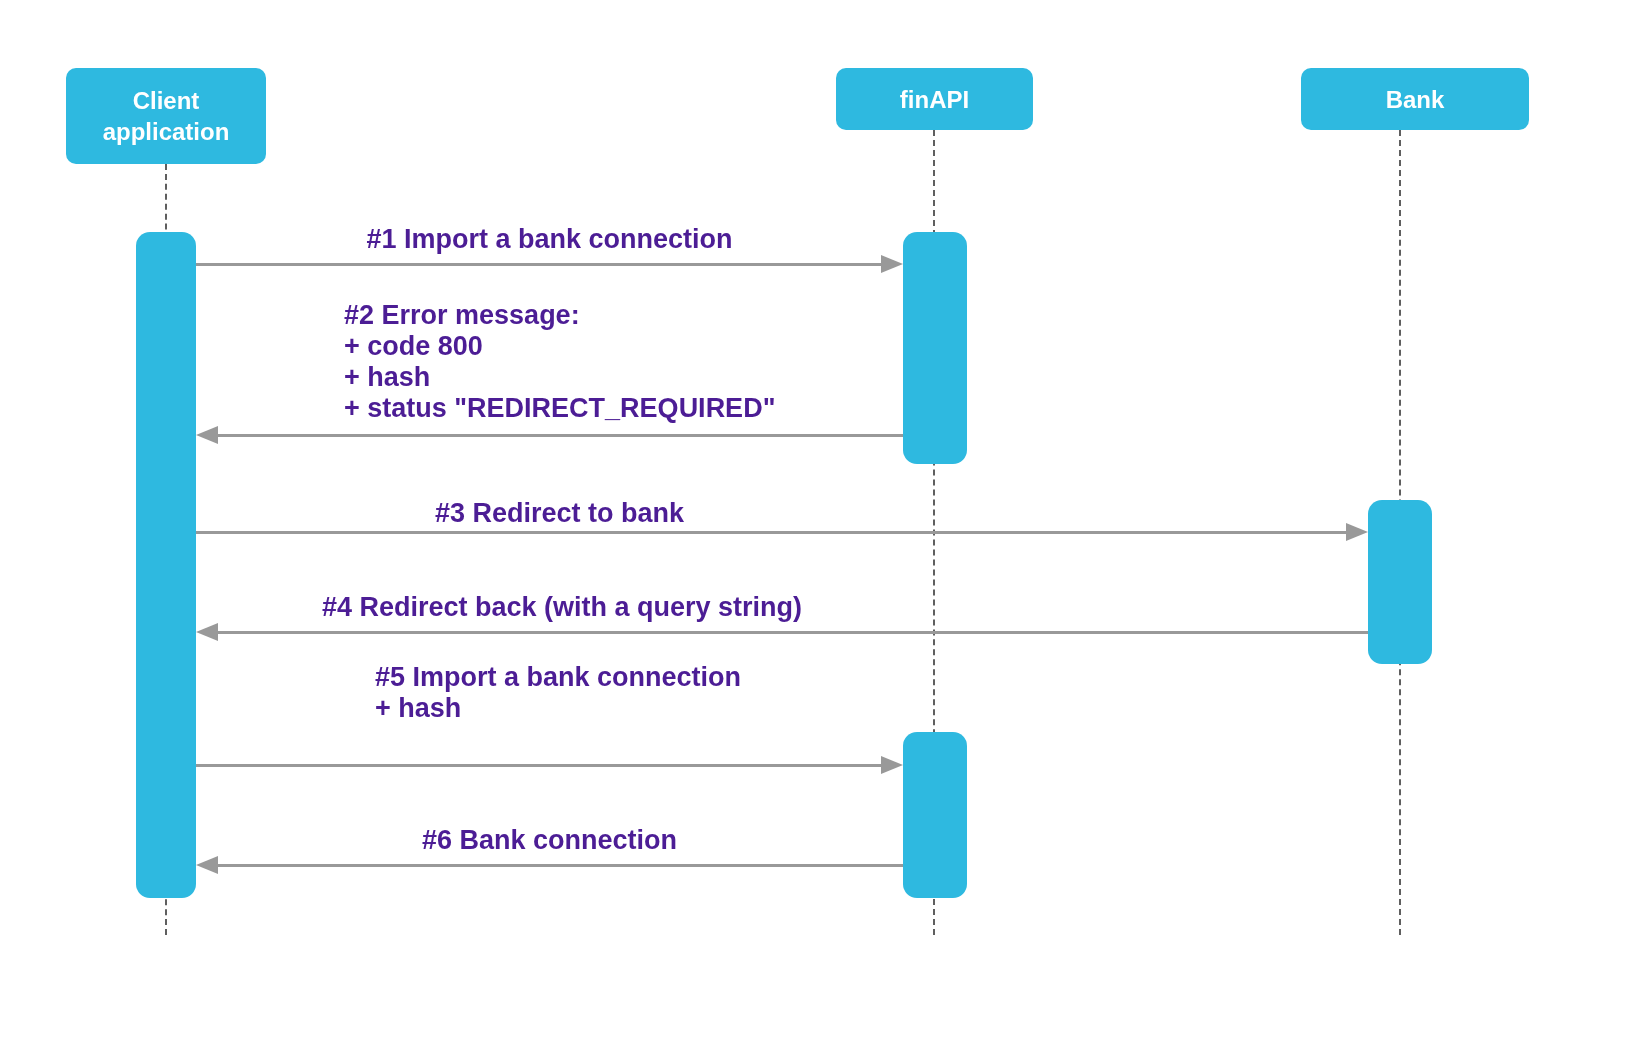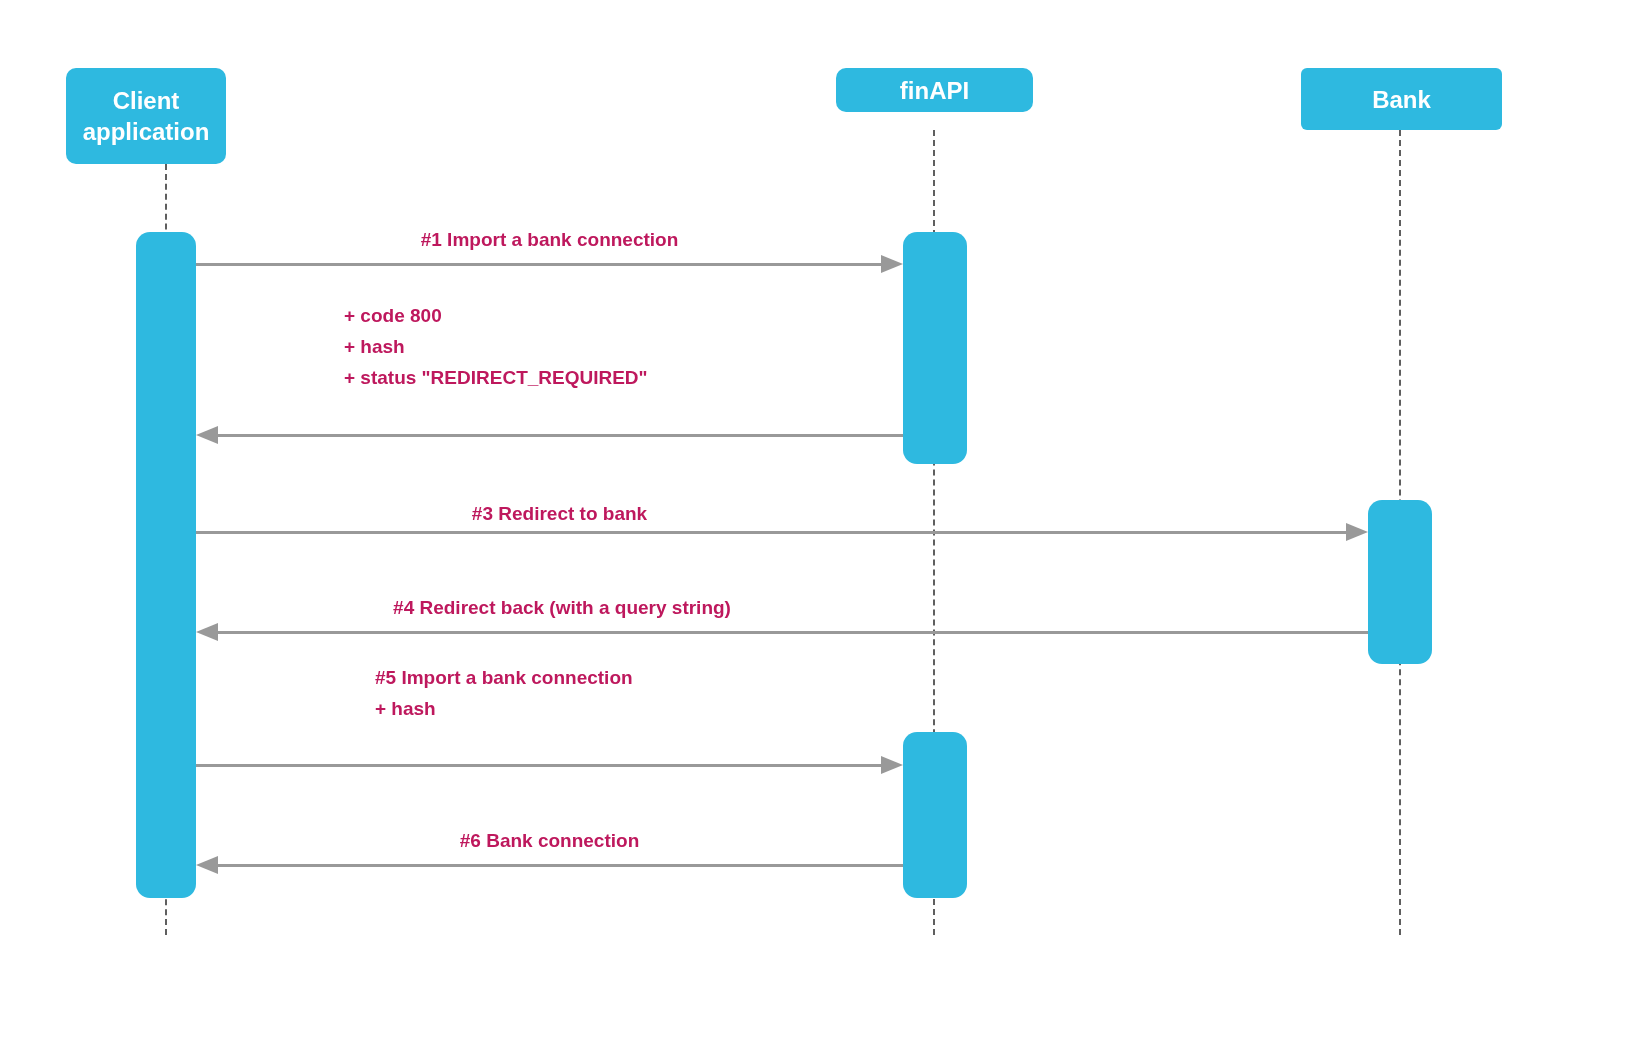--- a/index.html
+++ b/index.html
@@ -57,44 +57,44 @@
     top: 0;
     width: 0;
     height: 0;
     border-top: 9px solid transparent;
     border-bottom: 9px solid transparent;
   }
   .arrow.right .head { right: 0; border-left: 22px solid #999999; }
   .arrow.left  .head { left: 0;  border-right: 22px solid #999999; }
   .msg-label {
     position: absolute;
-    color: #be185d;
+    color: #4c1d95;
     font-weight: bold;
-    font-size: 19px;
+    font-size: 27px;
     line-height: 31px;
     white-space: nowrap;
   }
   .center { text-align: center; }
 </style>
 </head>
 <body>
 
 <div class="canvas">
 
   <div class="lifeline" style="left:165px;top:164px;height:771px;"></div>
   <div class="lifeline" style="left:933px;top:130px;height:805px;"></div>
   <div class="lifeline" style="left:1399px;top:130px;height:805px;"></div>
 
-  <div class="actor" style="left:66px;top:68px;width:160px;height:96px;">
+  <div class="actor" style="left:66px;top:68px;width:200px;height:96px;">
     <span>Client application</span>
   </div>
-  <div class="actor" style="left:836px;top:68px;width:197px;height:44px;">
+  <div class="actor" style="left:836px;top:68px;width:197px;height:62px;">
     <span>finAPI</span>
   </div>
-  <div class="actor" style="left:1301px;top:68px;width:201px;height:62px;border-radius:6px;">
+  <div class="actor" style="left:1301px;top:68px;width:228px;height:62px;">
     <span>Bank</span>
   </div>
 
   <div class="activation" style="left:136px;top:232px;width:60px;height:666px;"></div>
   <div class="activation" style="left:903px;top:232px;width:64px;height:232px;"></div>
   <div class="activation" style="left:1368px;top:500px;width:64px;height:164px;"></div>
   <div class="activation" style="left:903px;top:732px;width:64px;height:166px;"></div>
 
   <div class="arrow right" style="left:196px;top:255px;width:707px;">
     <div class="shaft"></div>
@@ -102,20 +102,21 @@
   </div>
   <div class="msg-label center" style="left:196px;top:224px;width:707px;">
     <div>#1 Import a bank connection</div>
   </div>
 
   <div class="arrow left" style="left:196px;top:426px;width:707px;">
     <div class="shaft"></div>
     <div class="head"></div>
   </div>
   <div class="msg-label" style="left:344px;top:300px;">
+    <div>#2 Error message:</div>
     <div>+ code 800</div>
     <div>+ hash</div>
     <div>+ status "REDIRECT_REQUIRED"</div>
   </div>
 
   <div class="arrow right" style="left:196px;top:523px;width:1172px;">
     <div class="shaft"></div>
     <div class="head"></div>
   </div>
   <div class="msg-label center" style="left:196px;top:492px;width:727px;margin-top:6px;">

